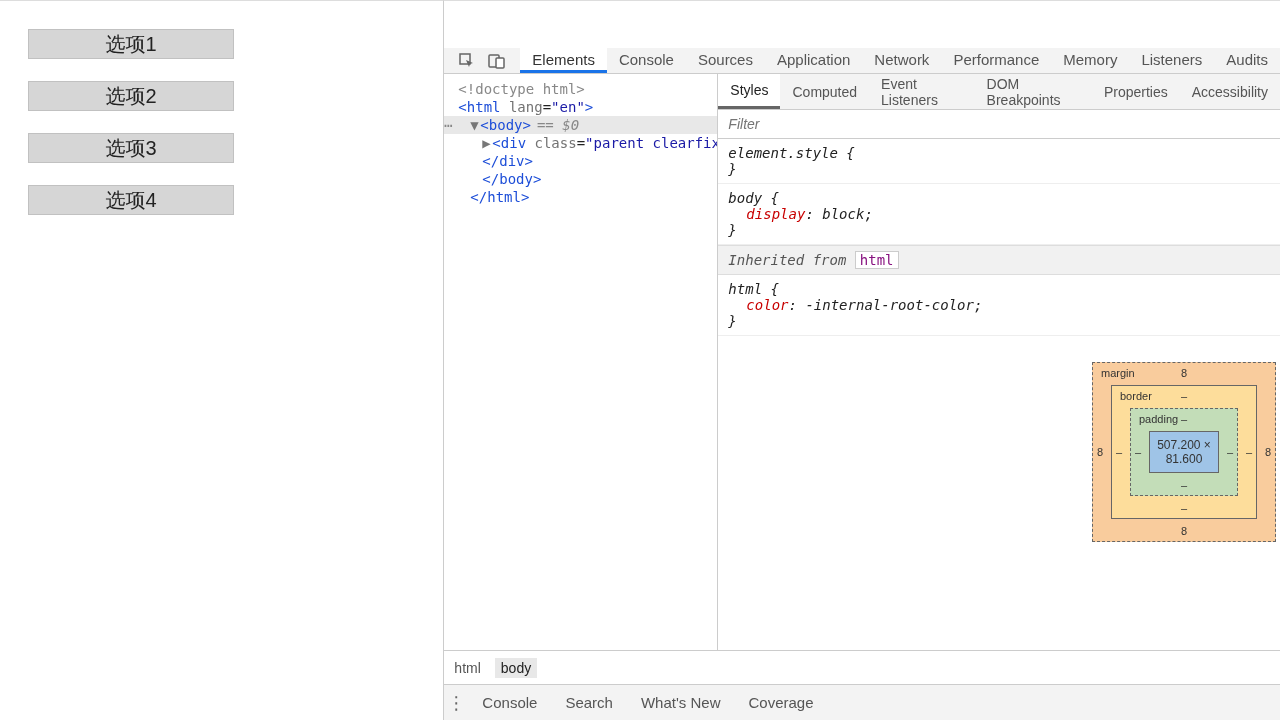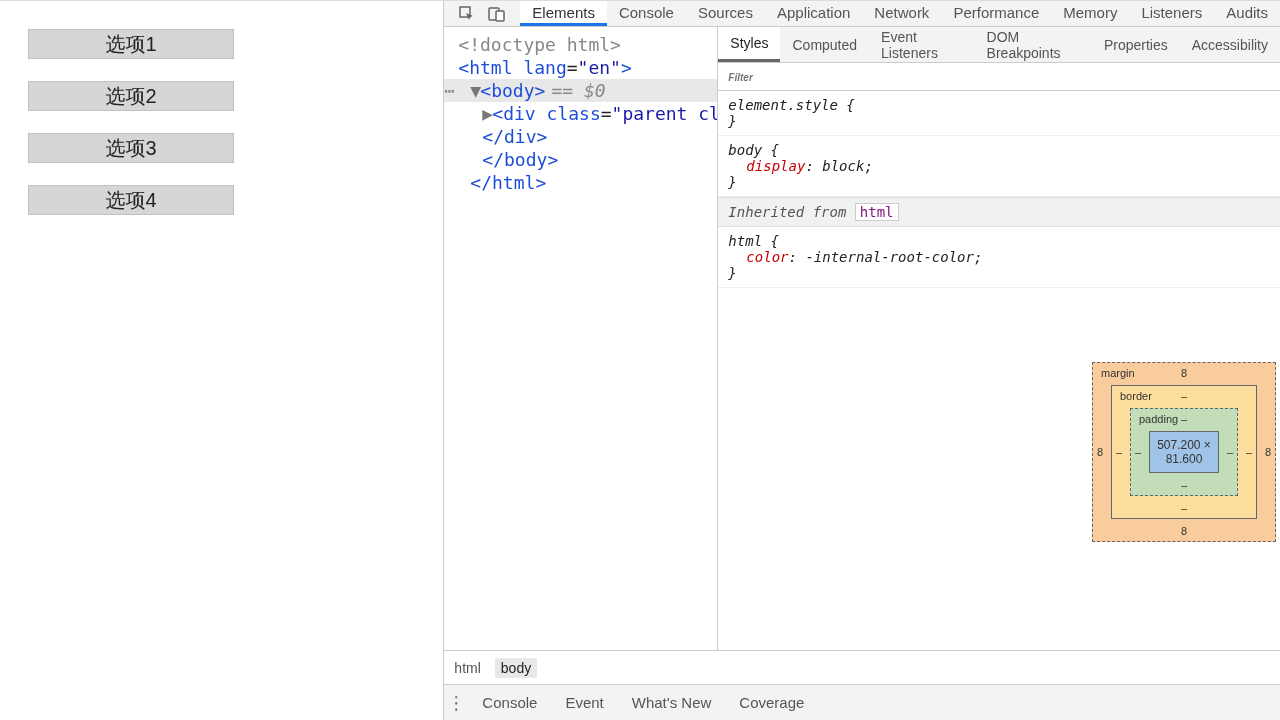--- a/index.html
+++ b/index.html
@@ -9,51 +9,51 @@
 
 
 .viewport { width: 532px; height: 100%; border-top: 1px solid #ddd; padding: 8px; position: relative; }
 .viewport .opts { display: flex; flex-wrap: wrap; gap: 22px 56px; padding: 20px 20px 0 20px; }
 .opt-btn { width: 206px; height: 30px; background: #d6d6d6; border: 1px solid #c1c1c1; font-size: 20px; color: #222; display: flex; align-items: center; justify-content: center; font-family: "Microsoft YaHei", sans-serif; }
 
 
 .devtools { flex: 1; display: flex; flex-direction: column; border-left: 1px solid #ccc; border-top: 1px solid #ddd; height: 100%; }
 
 
-.dt-topbar { display: flex; align-items: center; border-bottom: 1px solid #ccc; height: 26px; background: #f3f3f3; }
+.dt-topbar { display: flex; align-items: center; border-bottom: 1px solid #ccc; height: 26px; background: #f3f3f3; margin-top: 47px; }
 .dt-icons { display: flex; gap: 12px; padding: 0 14px; }
 .dt-icon { width: 18px; height: 18px; display: flex; align-items: center; justify-content: center; color: #666; }
 .dt-tabs { display: flex; height: 100%; }
 .dt-tab { padding: 0 12px; display: flex; align-items: center; color: #555; font-size: 15px; cursor: pointer; border-bottom: 3px solid transparent; }
 .dt-tab.active { color: #333; border-bottom-color: #1a73e8; background: #fff; }
 
 
 .dt-main { flex: 1; display: flex; overflow: hidden; }
 
 
-.dom-panel { width: 274px; border-right: 1px solid #ccc; font-family: Menlo, Consolas, monospace; font-size: 18px; padding-top: 6px; color: #222; overflow: hidden; }
+.dom-panel { width: 274px; border-right: 1px solid #ccc; font-family: Menlo, Consolas, monospace; font-size: 14px; padding-top: 6px; color: #222; overflow: hidden; }
 .dom-line { padding: 1px 0 1px 14px; white-space: nowrap; }
 .dom-line .t-tag { color: #1d4ed8; }
-.dom-line .t-attr { color: #1d4ed8; }
+.dom-line .t-attr { color: #737373; }
 .dom-line .t-str { color: #1a1aa6; }
 .dom-line .t-doctype { color: #888; }
 .dom-sel { background: #e8e8e8; position: relative; }
 .dom-sel::before { content: "⋯"; position: absolute; left: 0px; color: #888; }
 .dom-sel .eq0 { color: #888; font-style: italic; margin-left: 6px; }
 .tw { display: inline-block; width: 10px; color: #777; }
 .indent1 { padding-left: 26px; }
 .indent2 { padding-left: 38px; }
 
 
 .styles-panel { flex: 1; display: flex; flex-direction: column; position: relative; }
 .styles-subtabs { display: flex; border-bottom: 1px solid #ccc; background: #f3f3f3; height: 36px; }
 .styles-subtab { padding: 0 12px; display: flex; align-items: center; font-size: 14px; color: #555; cursor: pointer; }
 .styles-subtab.active { color: #222; border-bottom: 3px solid #666; background: #fff; }
 .filter-row { border-bottom: 1px solid #ccc; padding: 6px 10px; }
-.filter-input { border: none; outline: none; font-size: 10px; color: #777; font-style: italic; width: 100%; background: transparent; font-weight: bold; }
+.filter-input { border: none; outline: none; font-size: 14px; color: #777; font-style: italic; width: 100%; background: transparent; }
 
 .rules { font-family: Menlo, Consolas, monospace; font-size: 14px; }
 .rule-block { padding: 6px 10px; border-bottom: 1px solid #eee; }
 .rule-sel { color: #222; font-style: italic; }
 .rule-prop { padding-left: 18px; }
 .rule-prop .pn { color: #c80000; font-style: italic; }
 .rule-prop .pv { color: #222; font-style: italic; }
 .crumb-tri { color: #777; margin-right: 2px; }
 .inherited-bar { background: #f1f1f1; padding: 6px 10px; font-style: italic; color: #555; border-top: 1px solid #ddd; border-bottom: 1px solid #ddd; }
 .inherited-bar .htmlbox { border: 1px solid #ccc; padding: 0 4px; font-family: Menlo, monospace; font-style: normal; color: #881280; background: #fff; }
@@ -209,20 +209,20 @@
       <div style="display:flex">
         <div class="dom-crumbs">
           <span>html</span>
           <span class="active">body</span>
         </div>
         <div style="flex:1;border-top:1px solid #ccc"></div>
       </div>
       <div class="drawer">
         <div class="drawer-menu">⋮</div>
         <div class="drawer-tab">Console</div>
-        <div class="drawer-tab">Event</div>
+        <div class="drawer-tab">Search</div>
         <div class="drawer-tab">What's New</div>
         <div class="drawer-tab">Coverage</div>
       </div>
     </div>
 
   </div>
 </div>
 
 </body></html>

